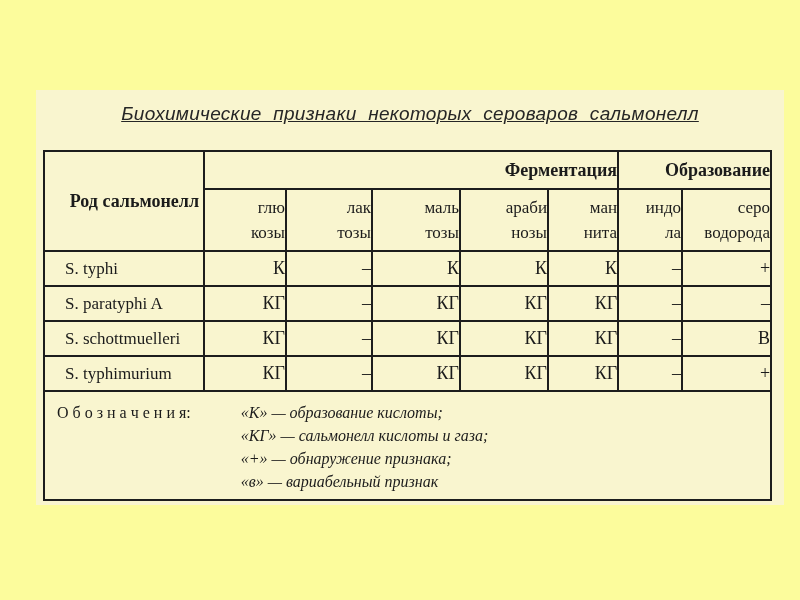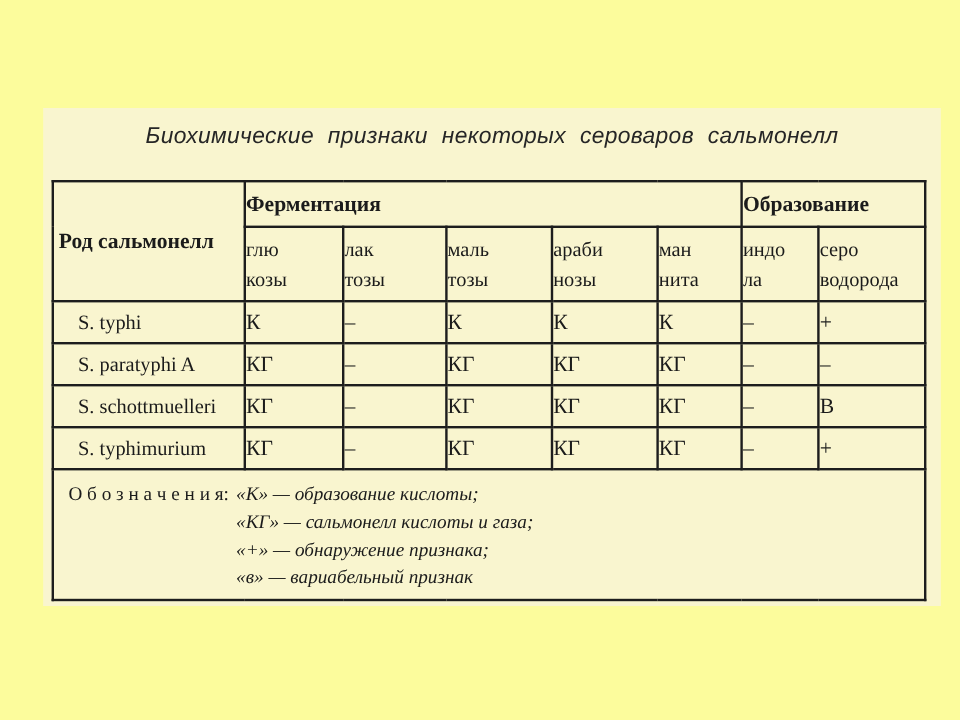--- a/index.html
+++ b/index.html
@@ -27,52 +27,53 @@
   .slide-title{
     position:absolute;left:0;top:13px;width:100%;
     text-align:center;
     font-family:"Liberation Sans","DejaVu Sans",sans-serif;
     font-style:italic;
     font-size:19px;
     font-weight:500;
     letter-spacing:0.3px;
     word-spacing:6px;
     color:var(--title-text);
+    text-decoration:underline;
   }
   table.tbl{
     position:absolute;left:7px;top:60px;
     width:727px;
     border-collapse:collapse;
     table-layout:fixed;
     background:var(--panel-bg);
   }
   table.tbl td{
     border:2px solid var(--border);
-    text-align:left;
+    text-align:right;
     vertical-align:middle;
     overflow:hidden;
   }
   tr.group-row td{height:38px;font-weight:bold;font-size:18px;}
   tr.sub-row td{height:62px;font-weight:normal;font-size:17px;line-height:25px;}
   td.row-header{
     font-weight:bold;font-size:17px;padding:0 4px;
   }
   tr.data-row td{height:35px;font-size:18px;}
   tr.data-row td.species{
     text-align:left;padding-left:20px;font-size:17px;
   }
   tr.legend-row td{
     height:100px;
     vertical-align:top;
     text-align:left;
     padding:9px 10px 6px 12px;
   }
   .legend{
     display:flex;align-items:flex-start;
-    font-size:16px;line-height:23px;
+    font-size:16px;line-height:23px;gap:44px;
   }
   .legend-label{white-space:pre;margin-right:6px;}
   .legend-items > div{white-space:pre;font-style:italic;}
 </style>
 </head>
 <body>
 
 <div class="stage">
   <div class="panel">
 

